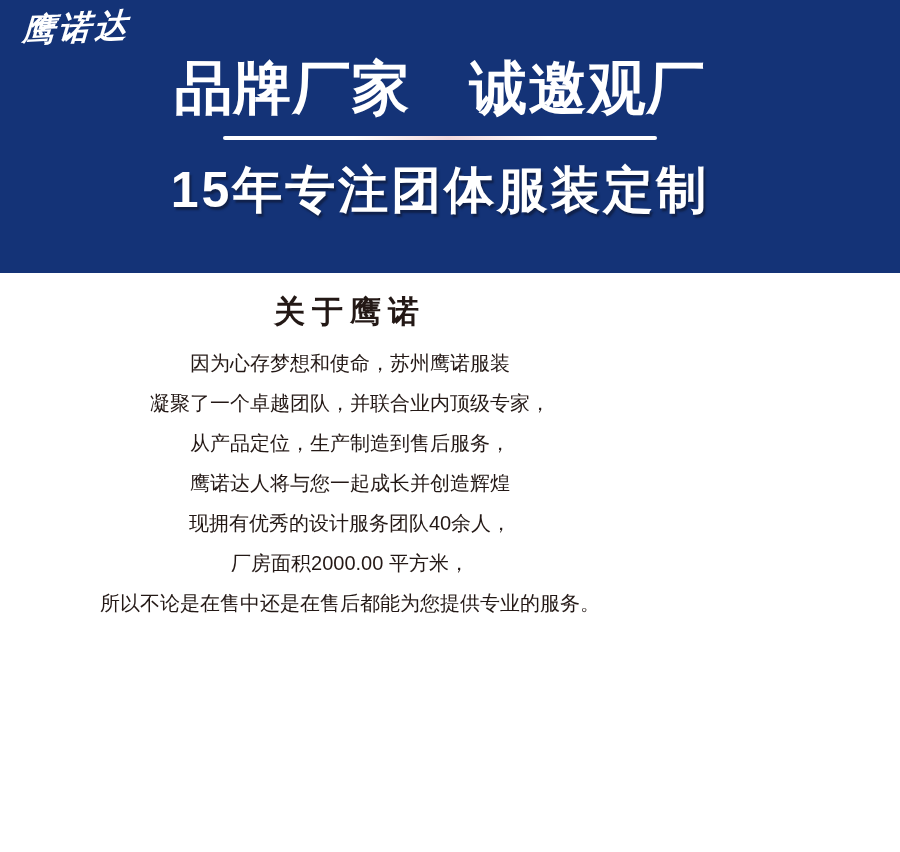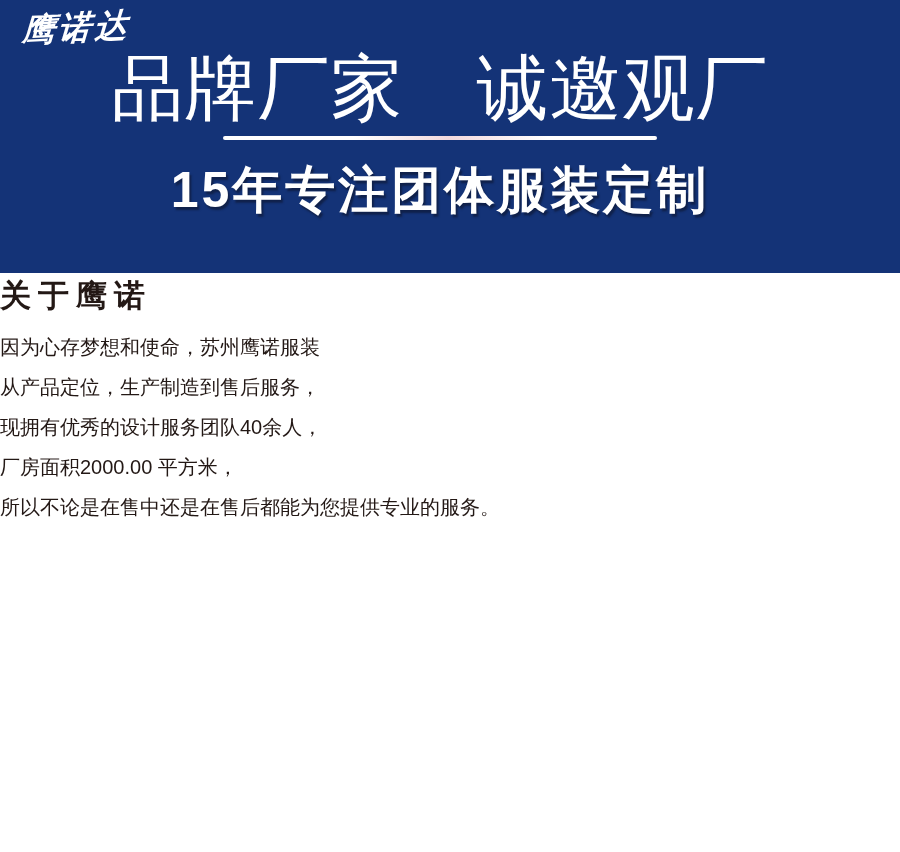--- a/index.html
+++ b/index.html
@@ -33,23 +33,23 @@
     color: #ffffff;
     font-size: 33px;
     font-weight: bold;
     font-style: italic;
     letter-spacing: 3px;
     transform: rotate(-3deg) skewX(-6deg);
     line-height: 1.1;
     white-space: nowrap;
   }
   .banner-title {
-    font-size: 72px;
+    font-size: 58px;
     line-height: 66px;
-    font-weight: normal;
+    font-weight: bold;
     letter-spacing: 1px;
     white-space: nowrap;
   }
   .banner-divider {
     width: 434px;
     height: 4px;
     margin: 15px auto 0 auto;
     background: linear-gradient(90deg, #ffffff 0%, #ffffff 30%, #f2d9dd 52%, #ffffff 75%, #ffffff 100%);
     border-radius: 2px;
   }
@@ -60,22 +60,23 @@
     font-weight: bold;
     letter-spacing: 3px;
     white-space: nowrap;
     text-shadow: 2px 3px 2px rgba(12, 18, 38, 0.55);
   }
 
   
   .about {
     box-sizing: border-box;
     width: 728px;
-    padding-top: 4px;
+    padding-top: 20px;
     padding-right: 28px;
+    text-align: center;
     color: #231815;
   }
   .about-heading {
     font-size: 31px;
     line-height: 38px;
     font-weight: bold;
     letter-spacing: 7px;
   }
   .about-lines {
     margin-top: 12px;
@@ -94,18 +95,20 @@
   <div class="brand-logo">鹰诺达</div>
   <div class="banner-title">品牌厂家　诚邀观厂</div>
   <div class="banner-divider"></div>
   <div class="banner-subtitle">15年专注团体服装定制</div>
 </div>
 
 <div class="about">
   <div class="about-heading">关于鹰诺</div>
   <div class="about-lines">
     <div class="about-line">因为心存梦想和使命，苏州鹰诺服装</div>
+    <div class="about-line">凝聚了一个卓越团队，并联合业内顶级专家，</div>
     <div class="about-line">从产品定位，生产制造到售后服务，</div>
+    <div class="about-line">鹰诺达人将与您一起成长并创造辉煌</div>
     <div class="about-line">现拥有优秀的设计服务团队40余人，</div>
     <div class="about-line">厂房面积2000.00 平方米，</div>
     <div class="about-line">所以不论是在售中还是在售后都能为您提供专业的服务。</div>
   </div>
 </div>
 
 </body></html>

